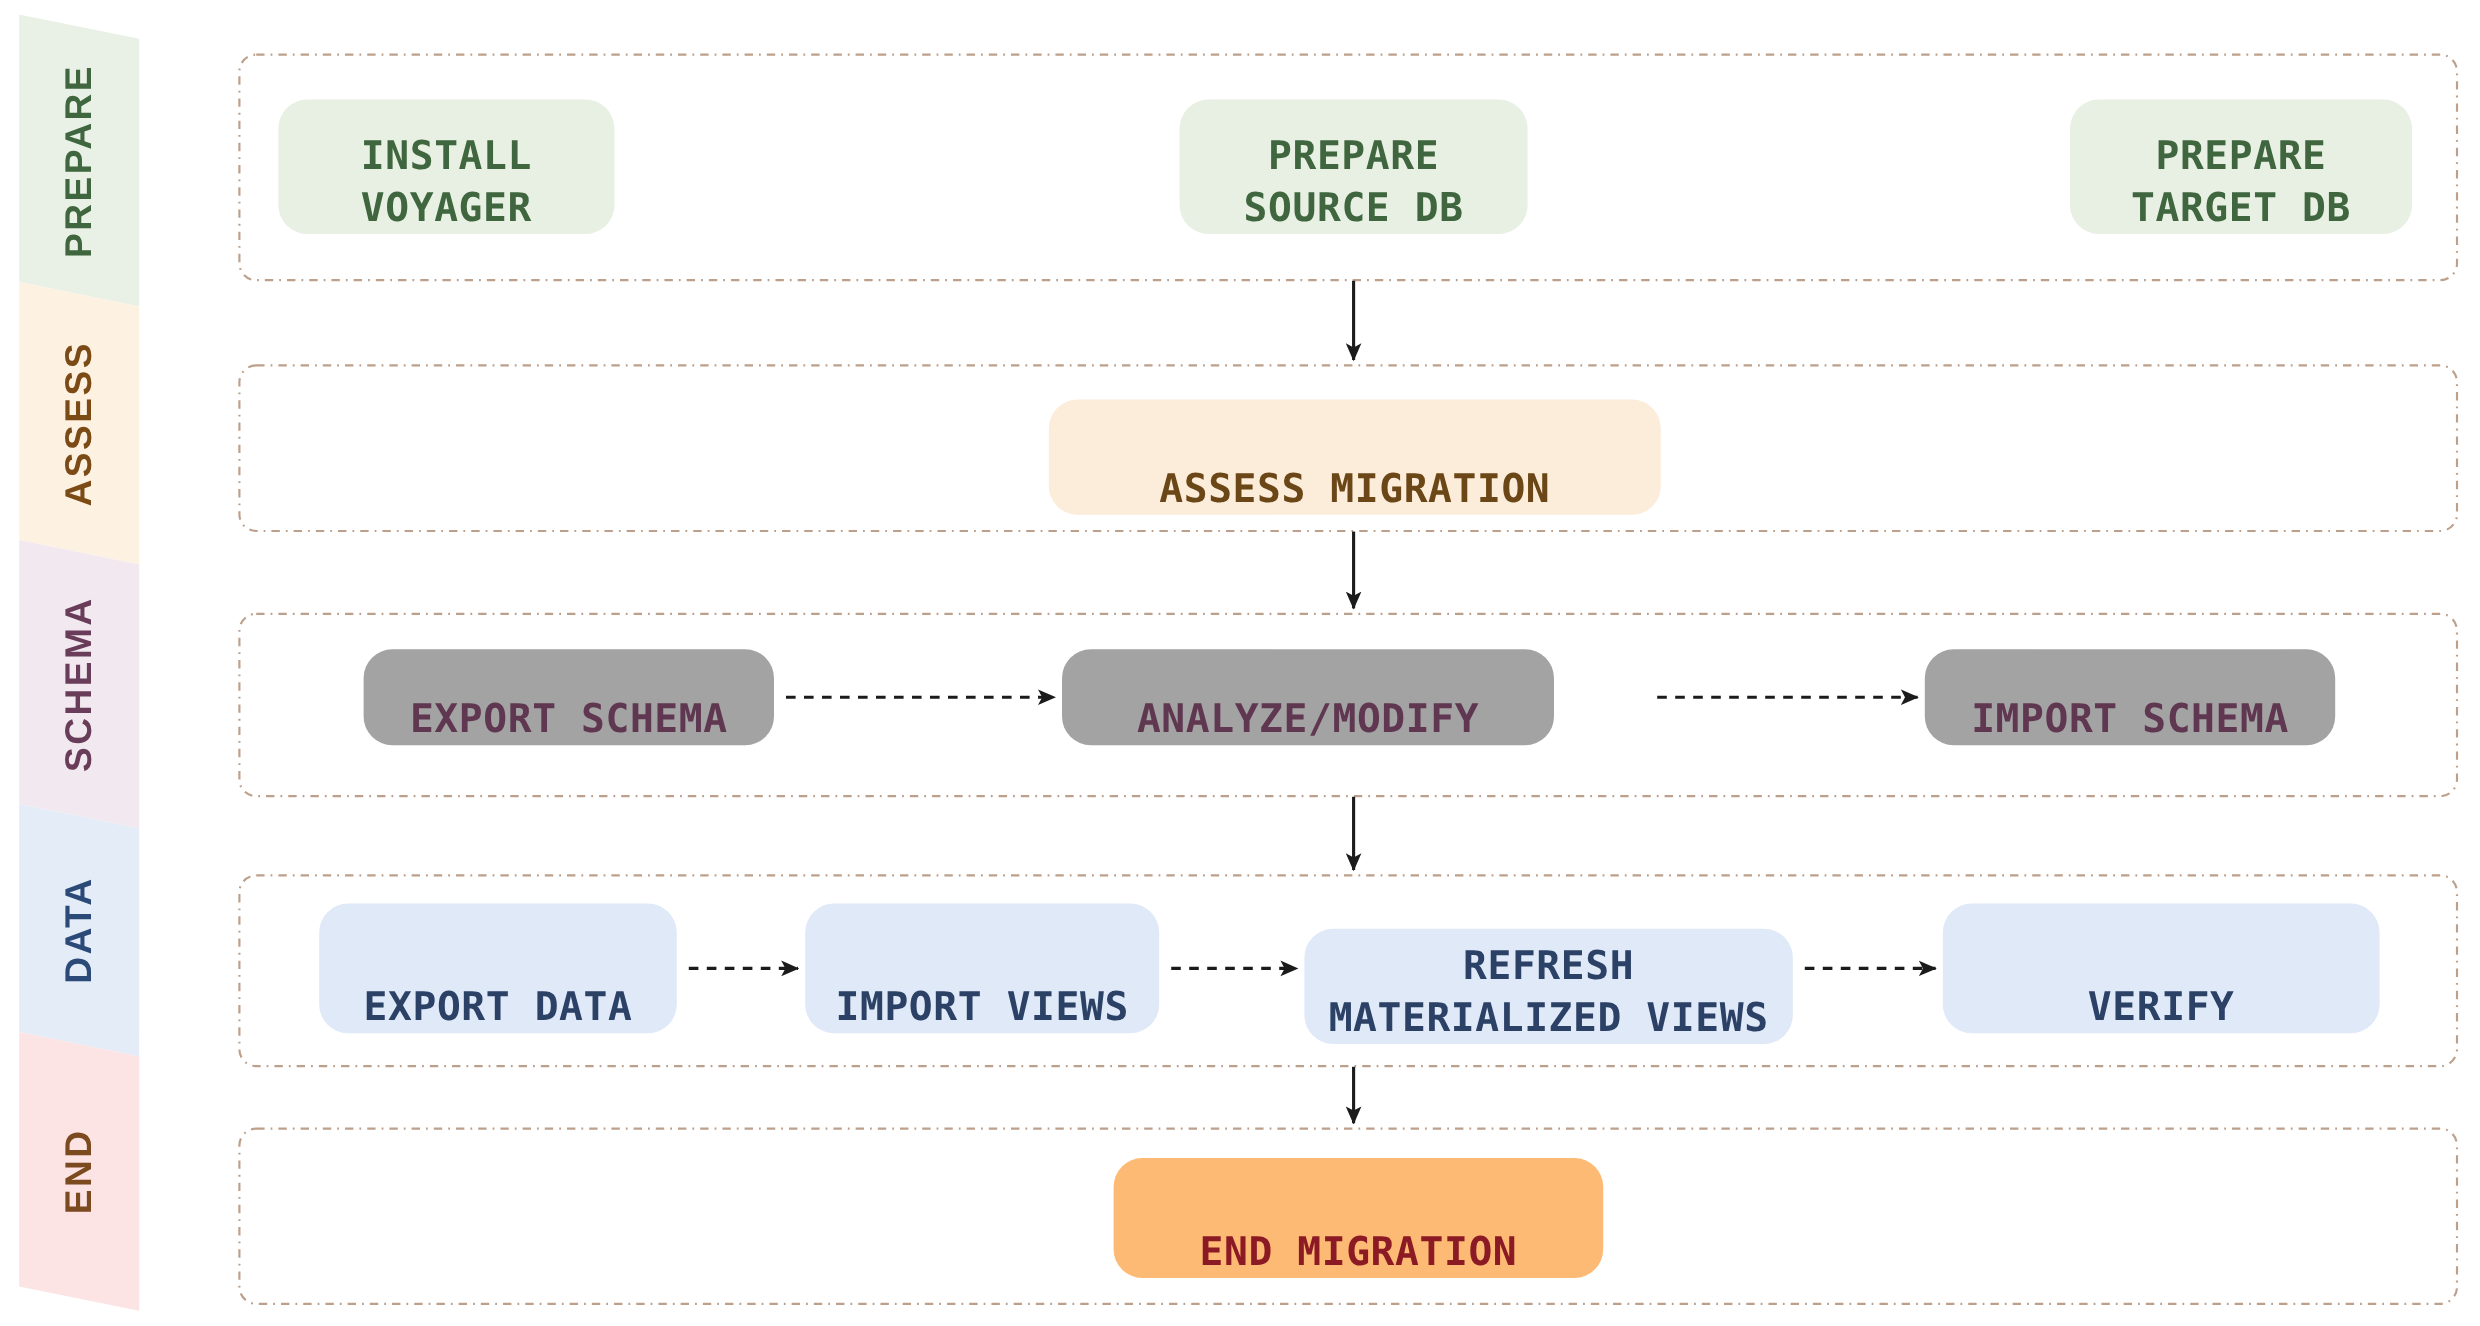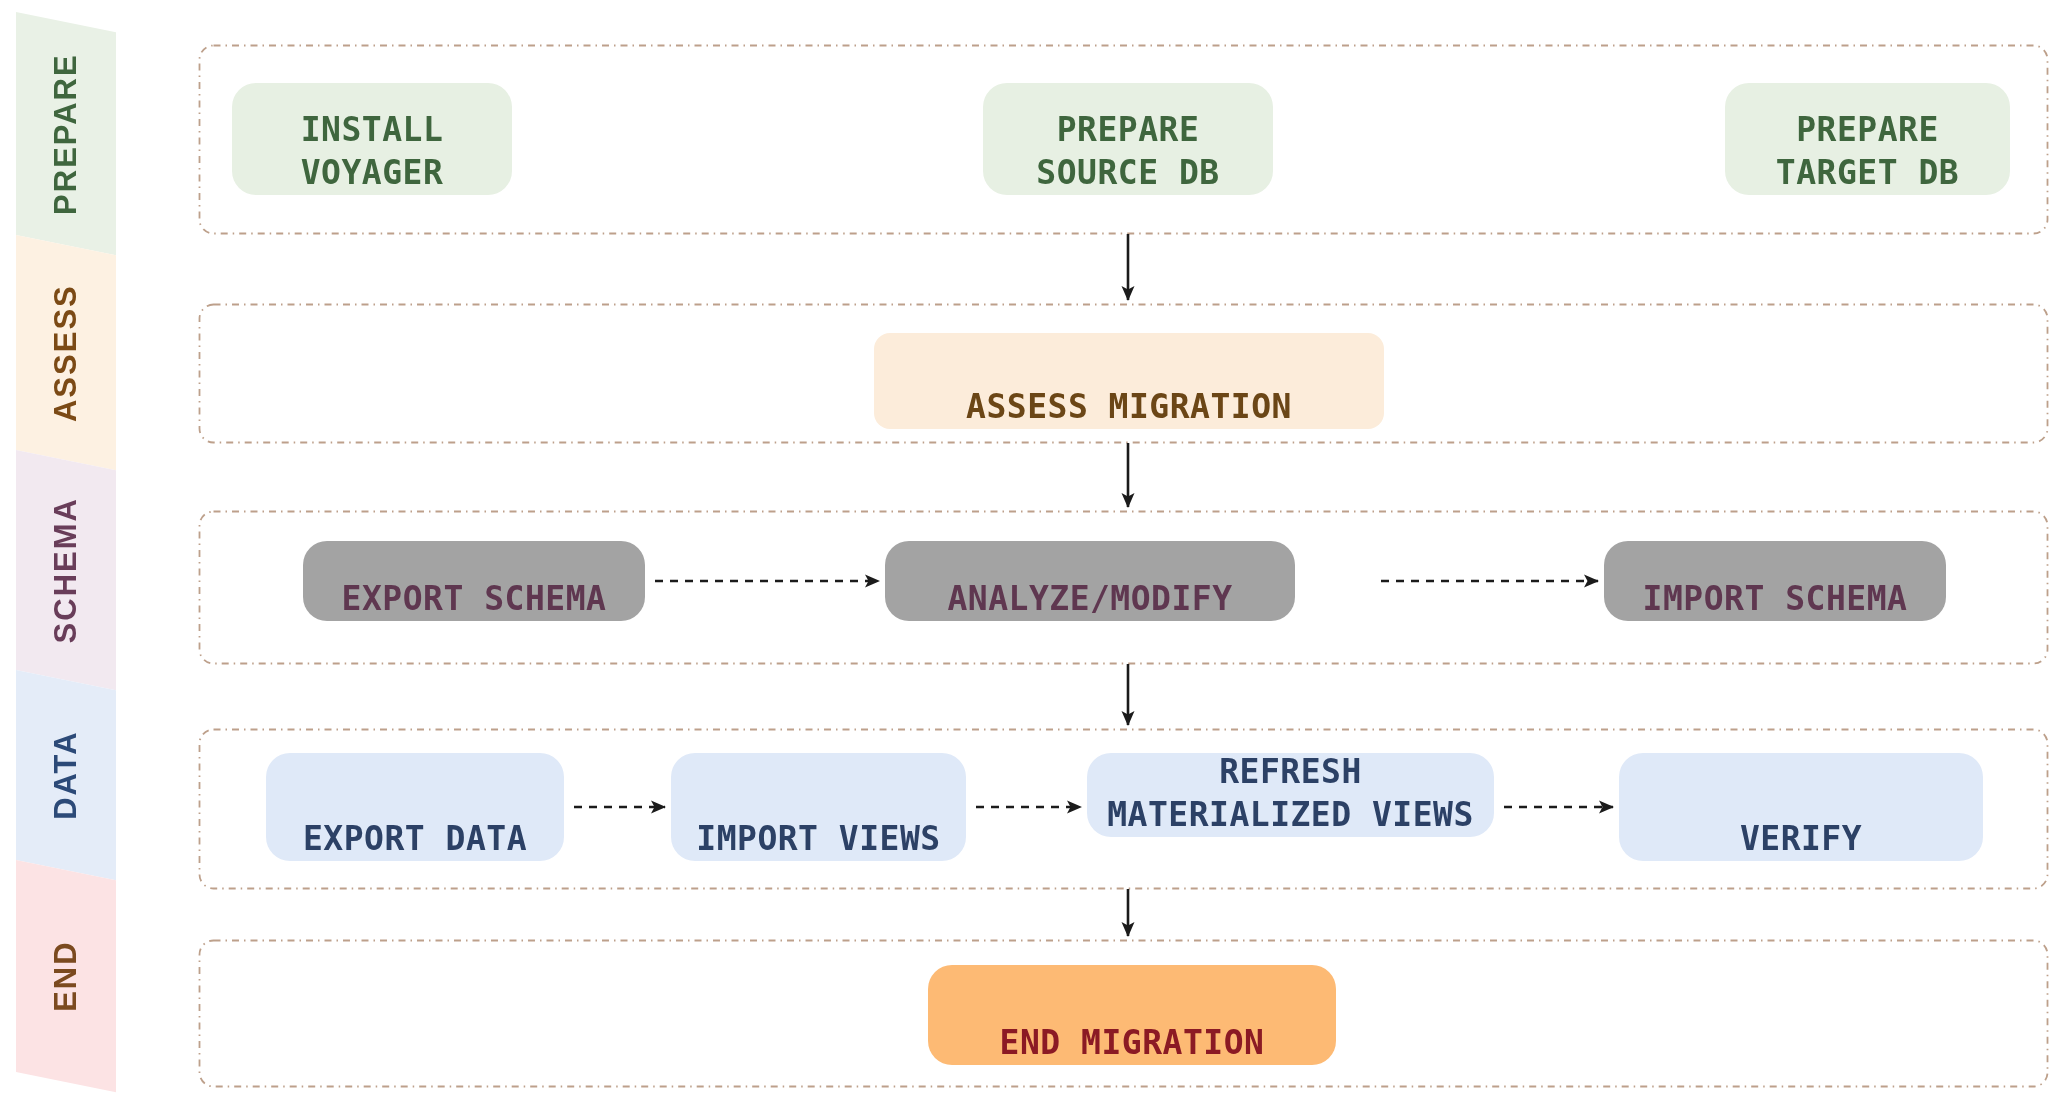--- a/index.html
+++ b/index.html
@@ -61,36 +61,36 @@
     align-items: flex-end;
     justify-content: center;
     border-radius: 24px;
     font-weight: 700;
     font-size: 33px;
     letter-spacing: 0.5px;
     text-align: center;
   }
   .node span { white-space: pre-line; line-height: 1.32; }
   .c-green { background: #e7f0e3; color: #3f663e; }
-  .c-peach { background: #fcecda; color: #6b4616; border-radius: 16px; }
+  .c-peach { background: #fcecda; color: #6b4616; }
   .c-pink  { background: #a3a3a3; color: #5f3750; }
   .c-blue  { background: #dfe9f8; color: #2c4166; }
   .c-red   { background: #fdba74; color: #8b1a24; }
 
   
   .n-install  { left: 232px;  top: 83px;  width: 280px; height: 112px; }
   .n-source   { left: 983px;  top: 83px;  width: 290px; height: 112px; }
   .n-target   { left: 1725px; top: 83px;  width: 285px; height: 112px; }
   .n-assess   { left: 874px;  top: 333px; width: 510px; height: 96px; }
   .n-exps     { left: 303px;  top: 541px; width: 342px; height: 80px; }
   .n-analyze  { left: 885px;  top: 541px; width: 410px; height: 80px; }
   .n-imps     { left: 1604px; top: 541px; width: 342px; height: 80px; }
   .n-expd     { left: 266px;  top: 753px; width: 298px; height: 108px; }
   .n-impd     { left: 671px;  top: 753px; width: 295px; height: 108px; }
-  .n-refresh  { left: 1087px; top: 753px; width: 407px; height: 84px; }
+  .n-refresh  { left: 1087px; top: 774px; width: 407px; height: 96px; }
   .n-verify   { left: 1619px; top: 753px; width: 364px; height: 108px; }
   .n-end      { left: 928px;  top: 965px; width: 408px; height: 100px; }
 </style>
 </head>
 <body>
 
 <div class="stage">
 
   <div class="sidebar">
     <div class="band b-prepare">

